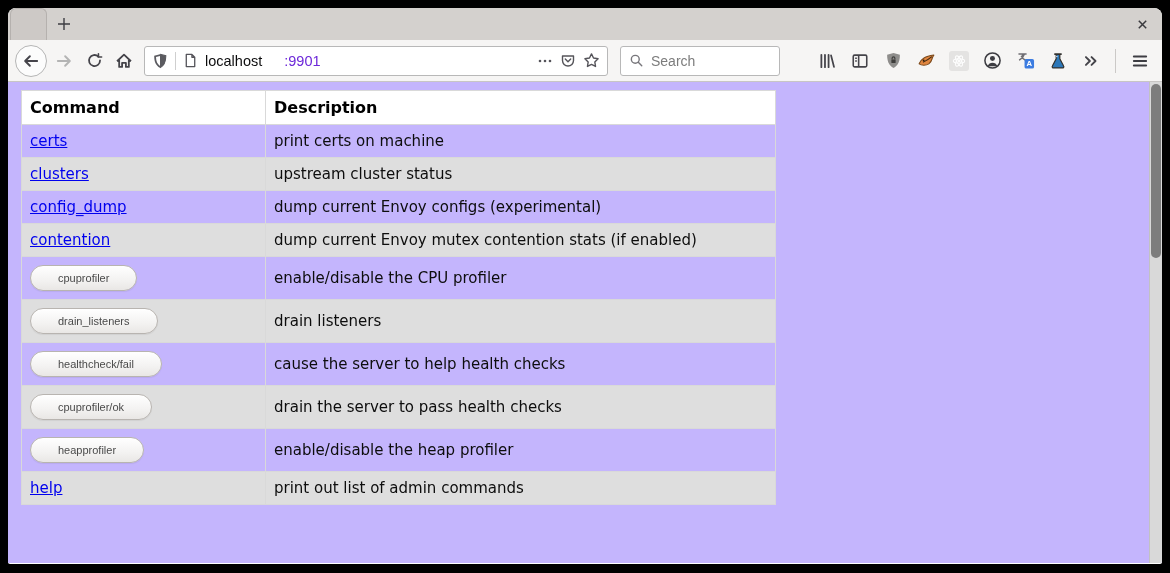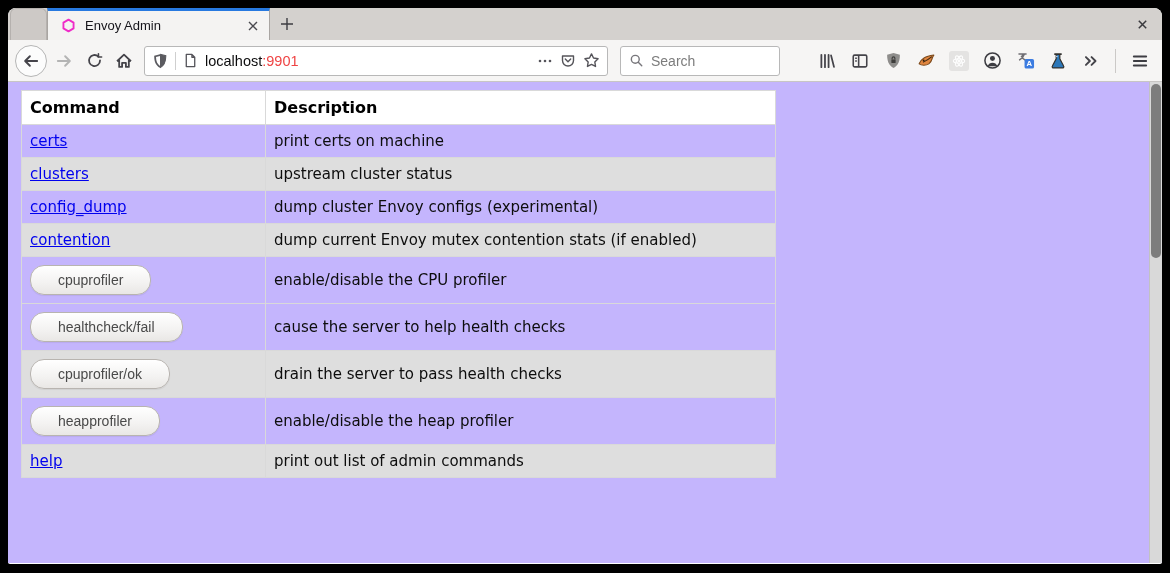--- a/index.html
+++ b/index.html
@@ -28,21 +28,21 @@
              display: flex; align-items: center; padding: 0 7px; }
   .nav-btn { width: 30px; height: 30px; display: flex; align-items: center;
              justify-content: center; flex: none; }
   .back-circle { width: 32px; height: 32px; border: 1px solid #b5b5b5; border-radius: 50%;
                  background: #fcfcfc; margin-right: 2px; }
   .urlbar { height: 30px; width: 464px; flex: none; background: #fff;
             border: 1px solid #b8b8b8; border-radius: 3px; display: flex;
             align-items: center; margin: 0 5px; padding: 0 7px; gap: 7px; }
   .url-sep { width: 1px; height: 18px; background: #cfcfcf; flex: none; }
   .url-text { font-size: 14.5px; color: #0c0c0d; white-space: nowrap; }
-  .url-port { color: #ef4444; }
+  .url-port { color: #6d28d9; padding-left: 22px; }
   .url-flex { flex: 1; }
   .searchbar { height: 30px; width: 160px; flex: none; background: #fff;
                border: 1px solid #b8b8b8; border-radius: 3px; display: flex;
                align-items: center; padding: 0 8px; gap: 7px; margin-left: 7px; }
   .searchbar input { border: 0; outline: 0; background: transparent; width: 100%;
                      font-size: 14px; color: #b91c1c; font-family: "Liberation Sans", sans-serif; }
   .searchbar input::placeholder { color: #7c7c7c; opacity: 1; }
   .icon-group { display: flex; align-items: center; margin-left: auto; gap: 3px; }
   .toolbar-sep { width: 1px; height: 24px; background: #cbc9c7; margin: 0 6px; }
   .ext-badge { width: 20px; height: 20px; border-radius: 3px; background: #e4e3e2;
@@ -52,53 +52,40 @@
   .content { position: relative; height: 481px; background: #c4b5fd; overflow: hidden; }
   table { border-collapse: collapse; margin: 8px 0 0 13px;
           font-family: "DejaVu Sans", sans-serif; table-layout: fixed; width: 754px; }
   th, td { border: 1px solid #d9d9d9; text-align: left; vertical-align: middle; }
   th { font-size: 16px; font-weight: bold; color: #000; padding: 7px 8px; background: #fff; }
   td { font-size: 15px; color: #0d0d0d; padding: 7px 8px; }
   col.c1 { width: 244px; } col.c2 { width: 510px; }
   tr.alt td { background: #dedede; }
   tr.btn-row td { padding: 8px 8px; }
   a.cmd-link { color: #0000ee; text-decoration: underline; }
-  button.cmd-button { font-family: "Liberation Sans", sans-serif; font-size: 14px;
+  button.cmd-button { font-family: "Liberation Sans", sans-serif; font-size: 11px;
        color: #4a4a4a; background: linear-gradient(#ffffff, #f3f2f1 60%, #e9e7e5);
        border: 1px solid #b8b4b0; border-radius: 14px; padding: 6px 27px;
        box-shadow: 0 1px 1px rgba(0,0,0,0.06); white-space: nowrap; }
 
   .scrollbar { position: absolute; right: 0; top: 0; width: 13px; height: 481px;
                background: #d9d9d9; border-left: 1px solid #c2c2c2; }
   .scroll-thumb { position: absolute; left: 1px; top: 2px; width: 10px; height: 174px;
                   background: #7d7d7d; border-radius: 6px; }
 
   svg { display: block; }
 </style>
 </head>
 <body>
 
 <div class="window">
 
   <div class="tabbar">
     <div class="pretab-spacer"></div>
 
-    <div class="tab">
-      <span class="icon-btn">
-        <svg width="15" height="15" viewBox="0 0 16 16" fill="none" stroke="#ef2cc8" stroke-width="2" stroke-linejoin="round">
-          <path d="M8 1.8 L13.4 4.9 V11.1 L8 14.2 L2.6 11.1 V4.9 Z"></path>
-        </svg>
-      </span>
-      <span class="tab-title">Envoy Admin</span>
-      <span class="icon-btn">
-        <svg width="14" height="14" viewBox="0 0 14 14" stroke="#4a4a4f" stroke-width="1.4">
-          <path d="M3 3 L11 11 M11 3 L3 11"></path>
-        </svg>
-      </span>
-    </div>
 
     <div class="newtab">
       <span class="icon-btn">
         <svg width="16" height="16" viewBox="0 0 16 16" stroke="#3d3d42" stroke-width="1.4">
           <path d="M8 2 V14 M2 8 H14"></path>
         </svg>
       </span>
     </div>
 
     <div class="tab-right-space"></div>
@@ -270,30 +257,34 @@
           <tr class="link-row">
             <td><a href="#" class="cmd-link">certs</a></td>
             <td>print certs on machine</td>
           </tr>
           <tr class="alt link-row">
             <td><a href="#" class="cmd-link">clusters</a></td>
             <td>upstream cluster status</td>
           </tr>
           <tr class="link-row">
             <td><a href="#" class="cmd-link">config_dump</a></td>
-            <td>dump cluster Envoy configs (experimental)</td>
+            <td>dump current Envoy configs (experimental)</td>
           </tr>
           <tr class="alt link-row">
             <td><a href="#" class="cmd-link">contention</a></td>
             <td>dump current Envoy mutex contention stats (if enabled)</td>
           </tr>
           <tr class="btn-row">
             <td><button class="cmd-button">cpuprofiler</button></td>
             <td>enable/disable the CPU profiler</td>
           </tr>
+          <tr class="alt btn-row">
+            <td><button class="cmd-button">drain_listeners</button></td>
+            <td>drain listeners</td>
+          </tr>
           <tr class="btn-row">
             <td><button class="cmd-button">healthcheck/fail</button></td>
             <td>cause the server to help health checks</td>
           </tr>
           <tr class="alt btn-row">
             <td><button class="cmd-button">cpuprofiler/ok</button></td>
             <td>drain the server to pass health checks</td>
           </tr>
           <tr class="btn-row">
             <td><button class="cmd-button">heapprofiler</button></td>

